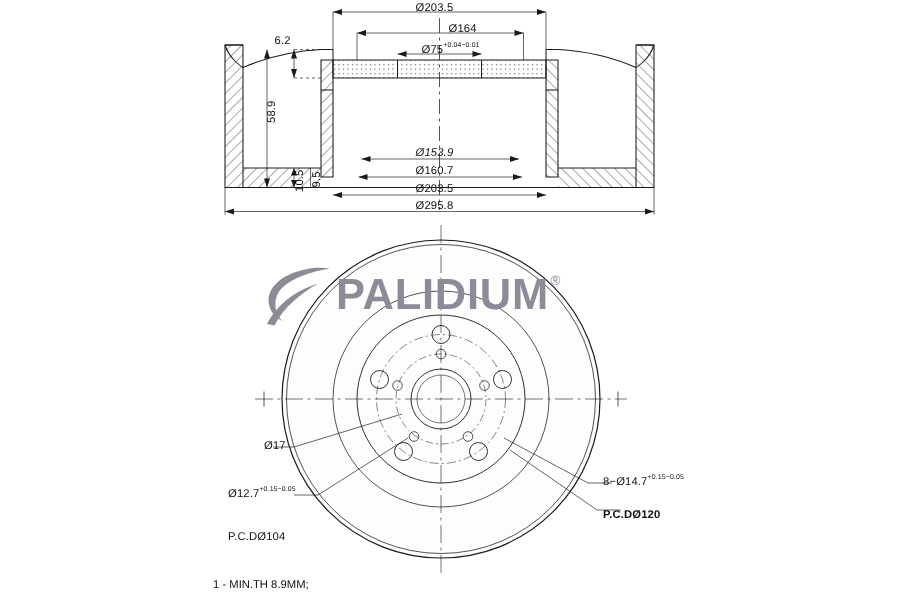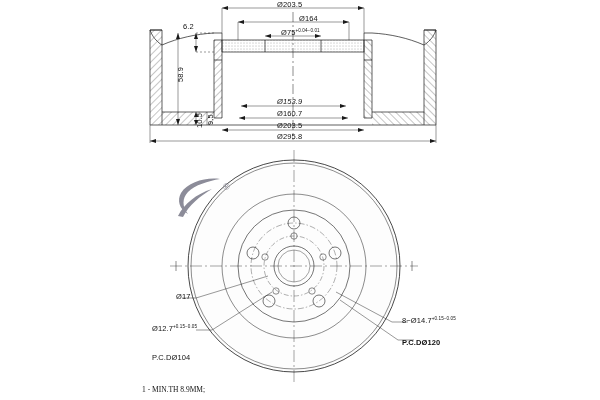--- a/index.html
+++ b/index.html
@@ -22,21 +22,20 @@
   .dim-text.vert{
     transform-origin:0 0;
     transform:rotate(-90deg);
   }
   .sup{font-size:4.6px;vertical-align:super;line-height:0;}
   .note{
     position:absolute;
     left:142px;top:385px;
     font-size:7.5px;
     color:#111;
-    font-family:Liberation Serif, serif;
   }
   
   #brand{
     position:absolute;
     left:176px;top:176px;
     width:258px;height:42px;
     display:flex;align-items:center;
     pointer-events:none;
   }
   #brand .mark{
@@ -217,20 +216,21 @@
   </g>
 </svg>
 
 <div id="brand">
   <div class="mark">
     <svg viewBox="0 0 46 42" width="46" height="42">
       <path d="M44,3 C30,1 12,6 5,17 C1,24 3,33 12,38 C6,31 6,22 12,16 C19,9 32,5 44,3 Z" fill="#8c8c99"></path>
       <path d="M2,40 C8,28 20,18 36,13 C24,20 13,29 7,41 Z" fill="#8c8c99"></path>
     </svg>
   </div>
+  <div class="word">PALIDIUM</div>
   <div class="reg">®</div>
 </div>
 
 <div class="dim-text" style="left:277px;top:0px;">Ø203.5</div>
 <div class="dim-text" style="left:281px;top:14px;padding-left:18px;">Ø164</div>
 <div class="dim-text" style="left:281px;top:28px;"><span>Ø75</span><span class="sup">+0.04−0.01</span></div>
 <div class="dim-text" style="left:183px;top:22px;">6.2</div>
 <div class="dim-text vert" style="left:176px;top:82px;">58.9</div>
 <div class="dim-text vert" style="left:195px;top:128px;">10.5</div>
 <div class="dim-text vert" style="left:206px;top:125px;">9.5</div>

